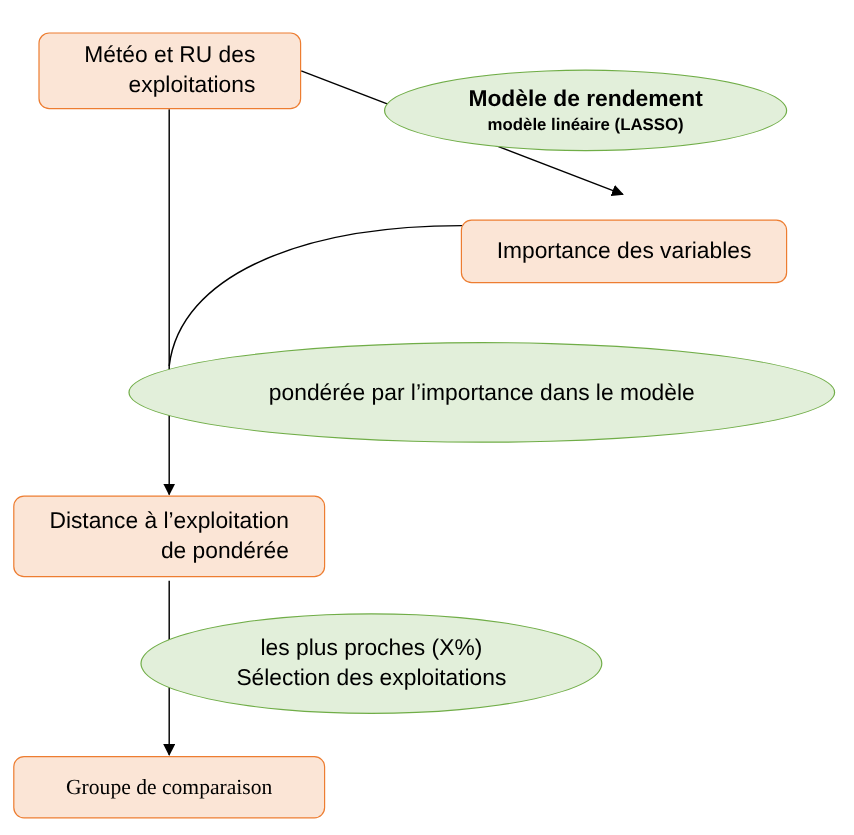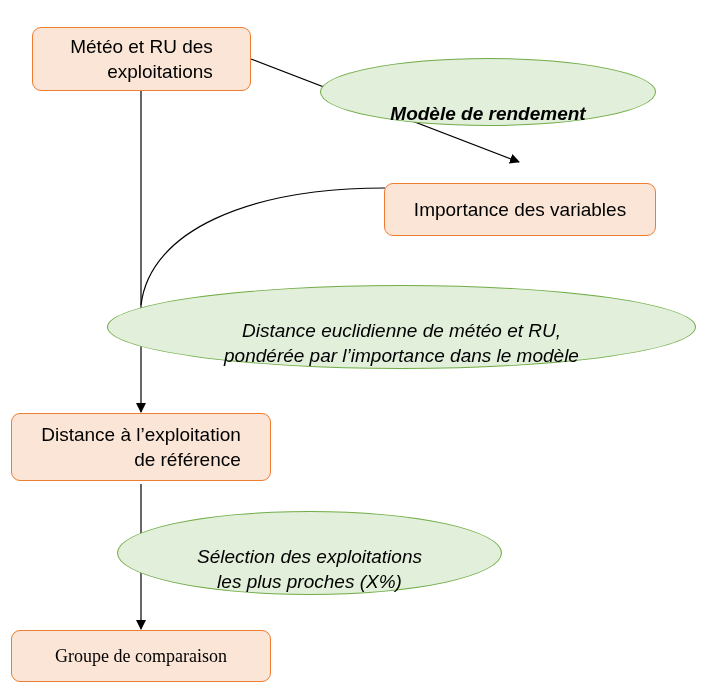--- a/index.html
+++ b/index.html
@@ -7,22 +7,22 @@
     svg.connectors { position: absolute; left: 0; top: 0; width: 712px; height: 696px; }
     .box {
       position: absolute; box-sizing: border-box;
       background: #fbe5d6; border: 1.5px solid #ed7d31; border-radius: 9px;
       display: flex; align-items: center; justify-content: center; text-align: right;
       font-size: 19px; line-height: 25px;
     }
     .ell {
       position: absolute; box-sizing: border-box;
       background: #e2efda; border: 1.5px solid #70ad47; border-radius: 50%;
-      display: flex; flex-direction: column; align-items: center; justify-content: flex-end; text-align: center;
-      font-size: 19px; line-height: 25px; font-style: italic;
+      display: flex; flex-direction: column; align-items: center; justify-content: center; text-align: center;
+      font-size: 19px; line-height: 25px;
     }
     .line { display: block; white-space: nowrap; }
     .bold-title { font-weight: bold; font-size: 19px; line-height: 22px; }
     .bold-sub { font-weight: bold; font-size: 14px; line-height: 18px; }
     .groupe { font-family: Liberation Serif, serif; font-size: 18px; }
   </style>
 </head>
 <body>
 
 <svg class="connectors" viewBox="0 0 712 696">
@@ -43,38 +43,38 @@
 
 <div class="box" style="left:32px; top:27px; width:219px; height:64px;">
   <div>
     <span class="line">Météo et RU des</span>
     <span class="line">exploitations</span>
   </div>
 </div>
 
 <div class="ell" style="left:320px; top:58px; width:336px; height:68px;">
   <span class="line bold-title">Modèle de rendement</span>
+  <span class="line bold-sub">modèle linéaire (LASSO)</span>
 </div>
 
 <div class="box" style="left:384px; top:162px; width:272px; height:53px;margin-top:21px;">
   <span class="line">Importance des variables</span>
 </div>
 
 <div class="ell" style="left:107px; top:285px; width:589px; height:84px;">
-  <span class="line">Distance euclidienne de météo et RU,</span>
   <span class="line">pondérée par l’importance dans le modèle</span>
 </div>
 
 <div class="box" style="left:11px; top:413px; width:260px; height:68px;">
   <div>
     <span class="line">Distance à l’exploitation</span>
-    <span class="line">de référence</span>
+    <span class="line">de pondérée</span>
   </div>
 </div>
 
 <div class="ell" style="left:117px; top:511px; width:385px; height:84px;">
+  <span class="line">les plus proches (X%)</span>
   <span class="line">Sélection des exploitations</span>
-  <span class="line">les plus proches (X%)</span>
 </div>
 
 <div class="box groupe" style="left:11px; top:630px; width:260px; height:52px;">
   <span class="line">Groupe de comparaison</span>
 </div>
 
 </body></html>

